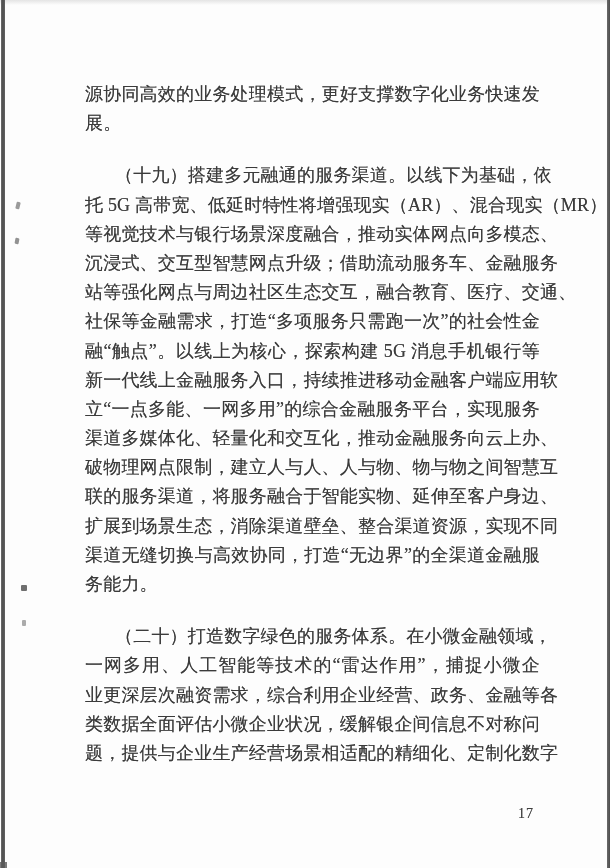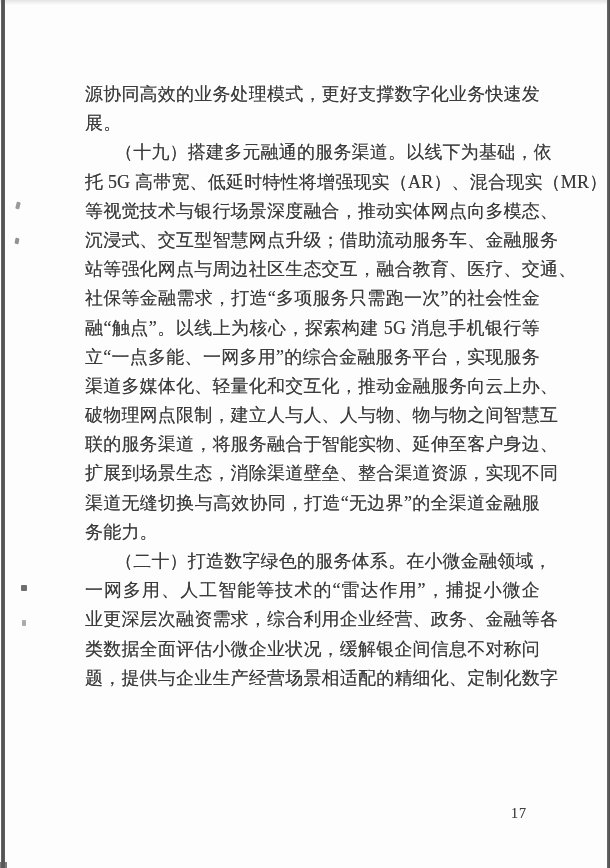--- a/index.html
+++ b/index.html
@@ -57,29 +57,29 @@
     font-size: 18px;
     color: var(--text-color);
     text-align: justify;
     text-align-last: justify;
     text-justify: inter-character;
     white-space: nowrap;
     text-shadow: 0 0 0.6px rgba(55,55,55,0.65);
     letter-spacing: 0.2px;
   }
   .line.short { text-align-last: left; }
-  .line.indent { text-indent: 30px; }
+  .line.indent { text-indent: 30px; margin-top: 23px; }
   .page-number {
     position: absolute;
     left: 504px; top: 806px;
     width: 30px;
     font-size: 14px;
     letter-spacing: 1px;
     color: var(--page-number-color);
-    text-align: center;
+    text-align: right;
     text-shadow: 0 0 0.5px rgba(55,55,55,0.6);
   }
 </style>
 </head>
 <body>
 
 <div class="scan-page">
   <div class="edge-top"></div>
   <div class="edge-left"></div>
   <div class="edge-right"></div>
@@ -93,20 +93,21 @@
   <div class="text-block">
       <div class="line">源协同高效的业务处理模式，更好支撑数字化业务快速发</div>
       <div class="line short">展。</div>
       <div class="line indent">（十九）搭建多元融通的服务渠道。以线下为基础，依</div>
       <div class="line">托 5G 高带宽、低延时特性将增强现实（AR）、混合现实（MR）</div>
       <div class="line">等视觉技术与银行场景深度融合，推动实体网点向多模态、</div>
       <div class="line">沉浸式、交互型智慧网点升级；借助流动服务车、金融服务</div>
       <div class="line">站等强化网点与周边社区生态交互，融合教育、医疗、交通、</div>
       <div class="line">社保等金融需求，打造“多项服务只需跑一次”的社会性金</div>
       <div class="line">融“触点”。以线上为核心，探索构建 5G 消息手机银行等</div>
+      <div class="line">新一代线上金融服务入口，持续推进移动金融客户端应用软</div>
       <div class="line">立“一点多能、一网多用”的综合金融服务平台，实现服务</div>
       <div class="line">渠道多媒体化、轻量化和交互化，推动金融服务向云上办、</div>
       <div class="line">破物理网点限制，建立人与人、人与物、物与物之间智慧互</div>
       <div class="line">联的服务渠道，将服务融合于智能实物、延伸至客户身边、</div>
       <div class="line">扩展到场景生态，消除渠道壁垒、整合渠道资源，实现不同</div>
       <div class="line">渠道无缝切换与高效协同，打造“无边界”的全渠道金融服</div>
       <div class="line short">务能力。</div>
       <div class="line indent">（二十）打造数字绿色的服务体系。在小微金融领域，</div>
       <div class="line">一网多用、人工智能等技术的“雷达作用”，捕捉小微企</div>
       <div class="line">业更深层次融资需求，综合利用企业经营、政务、金融等各</div>

